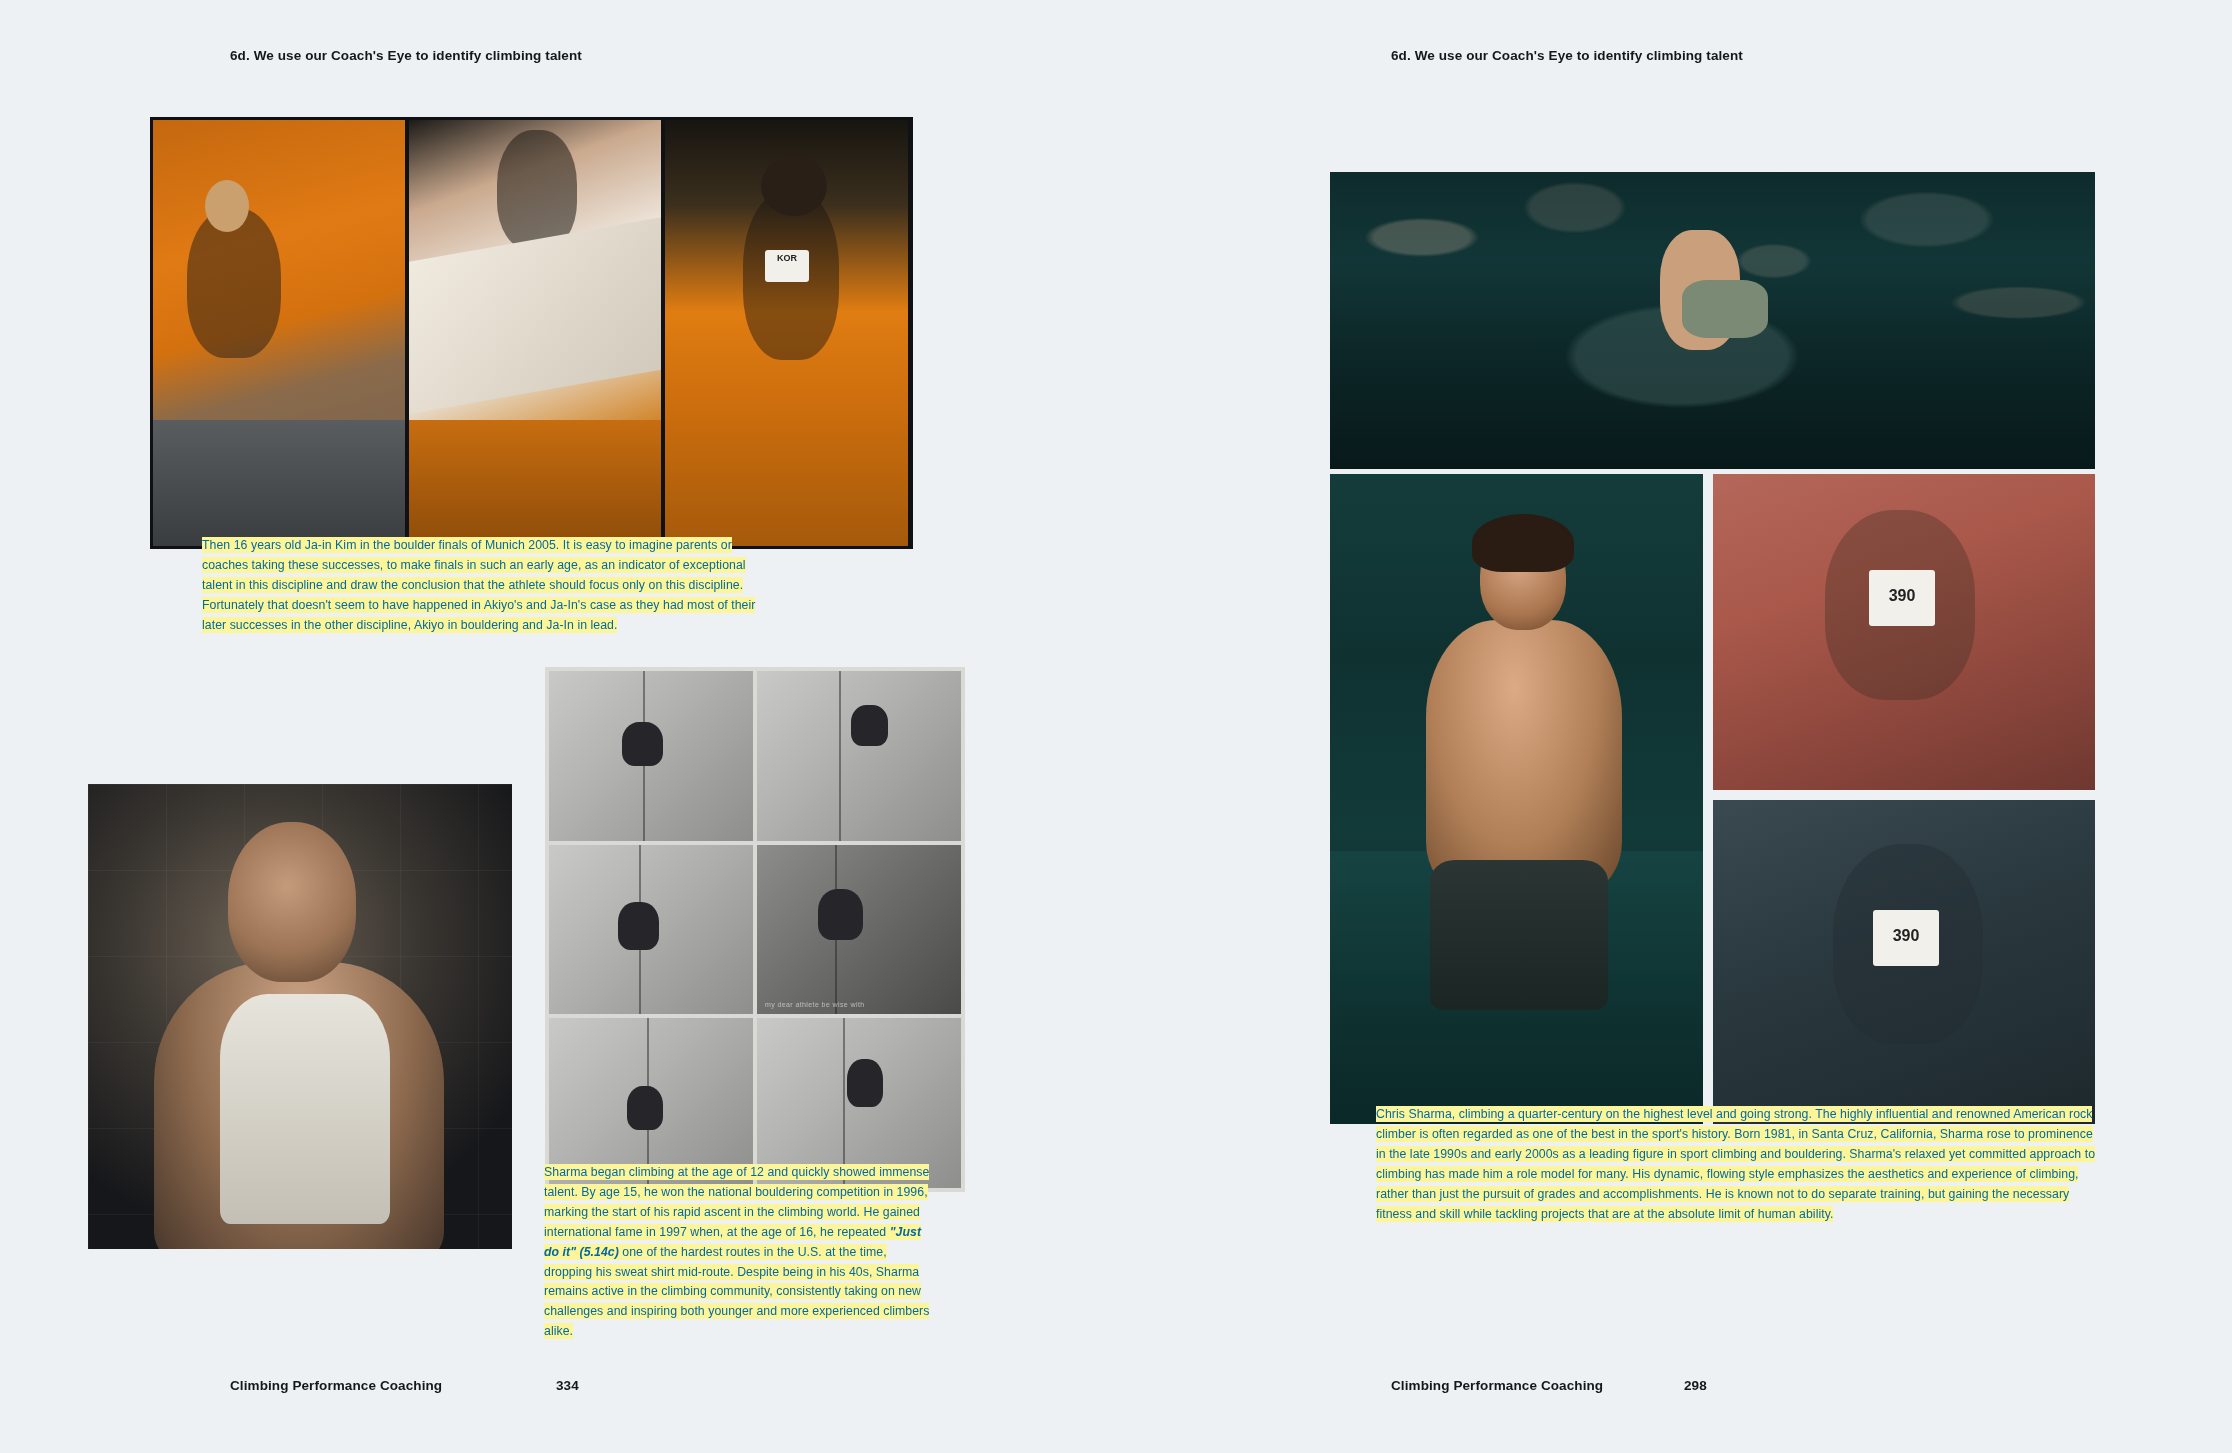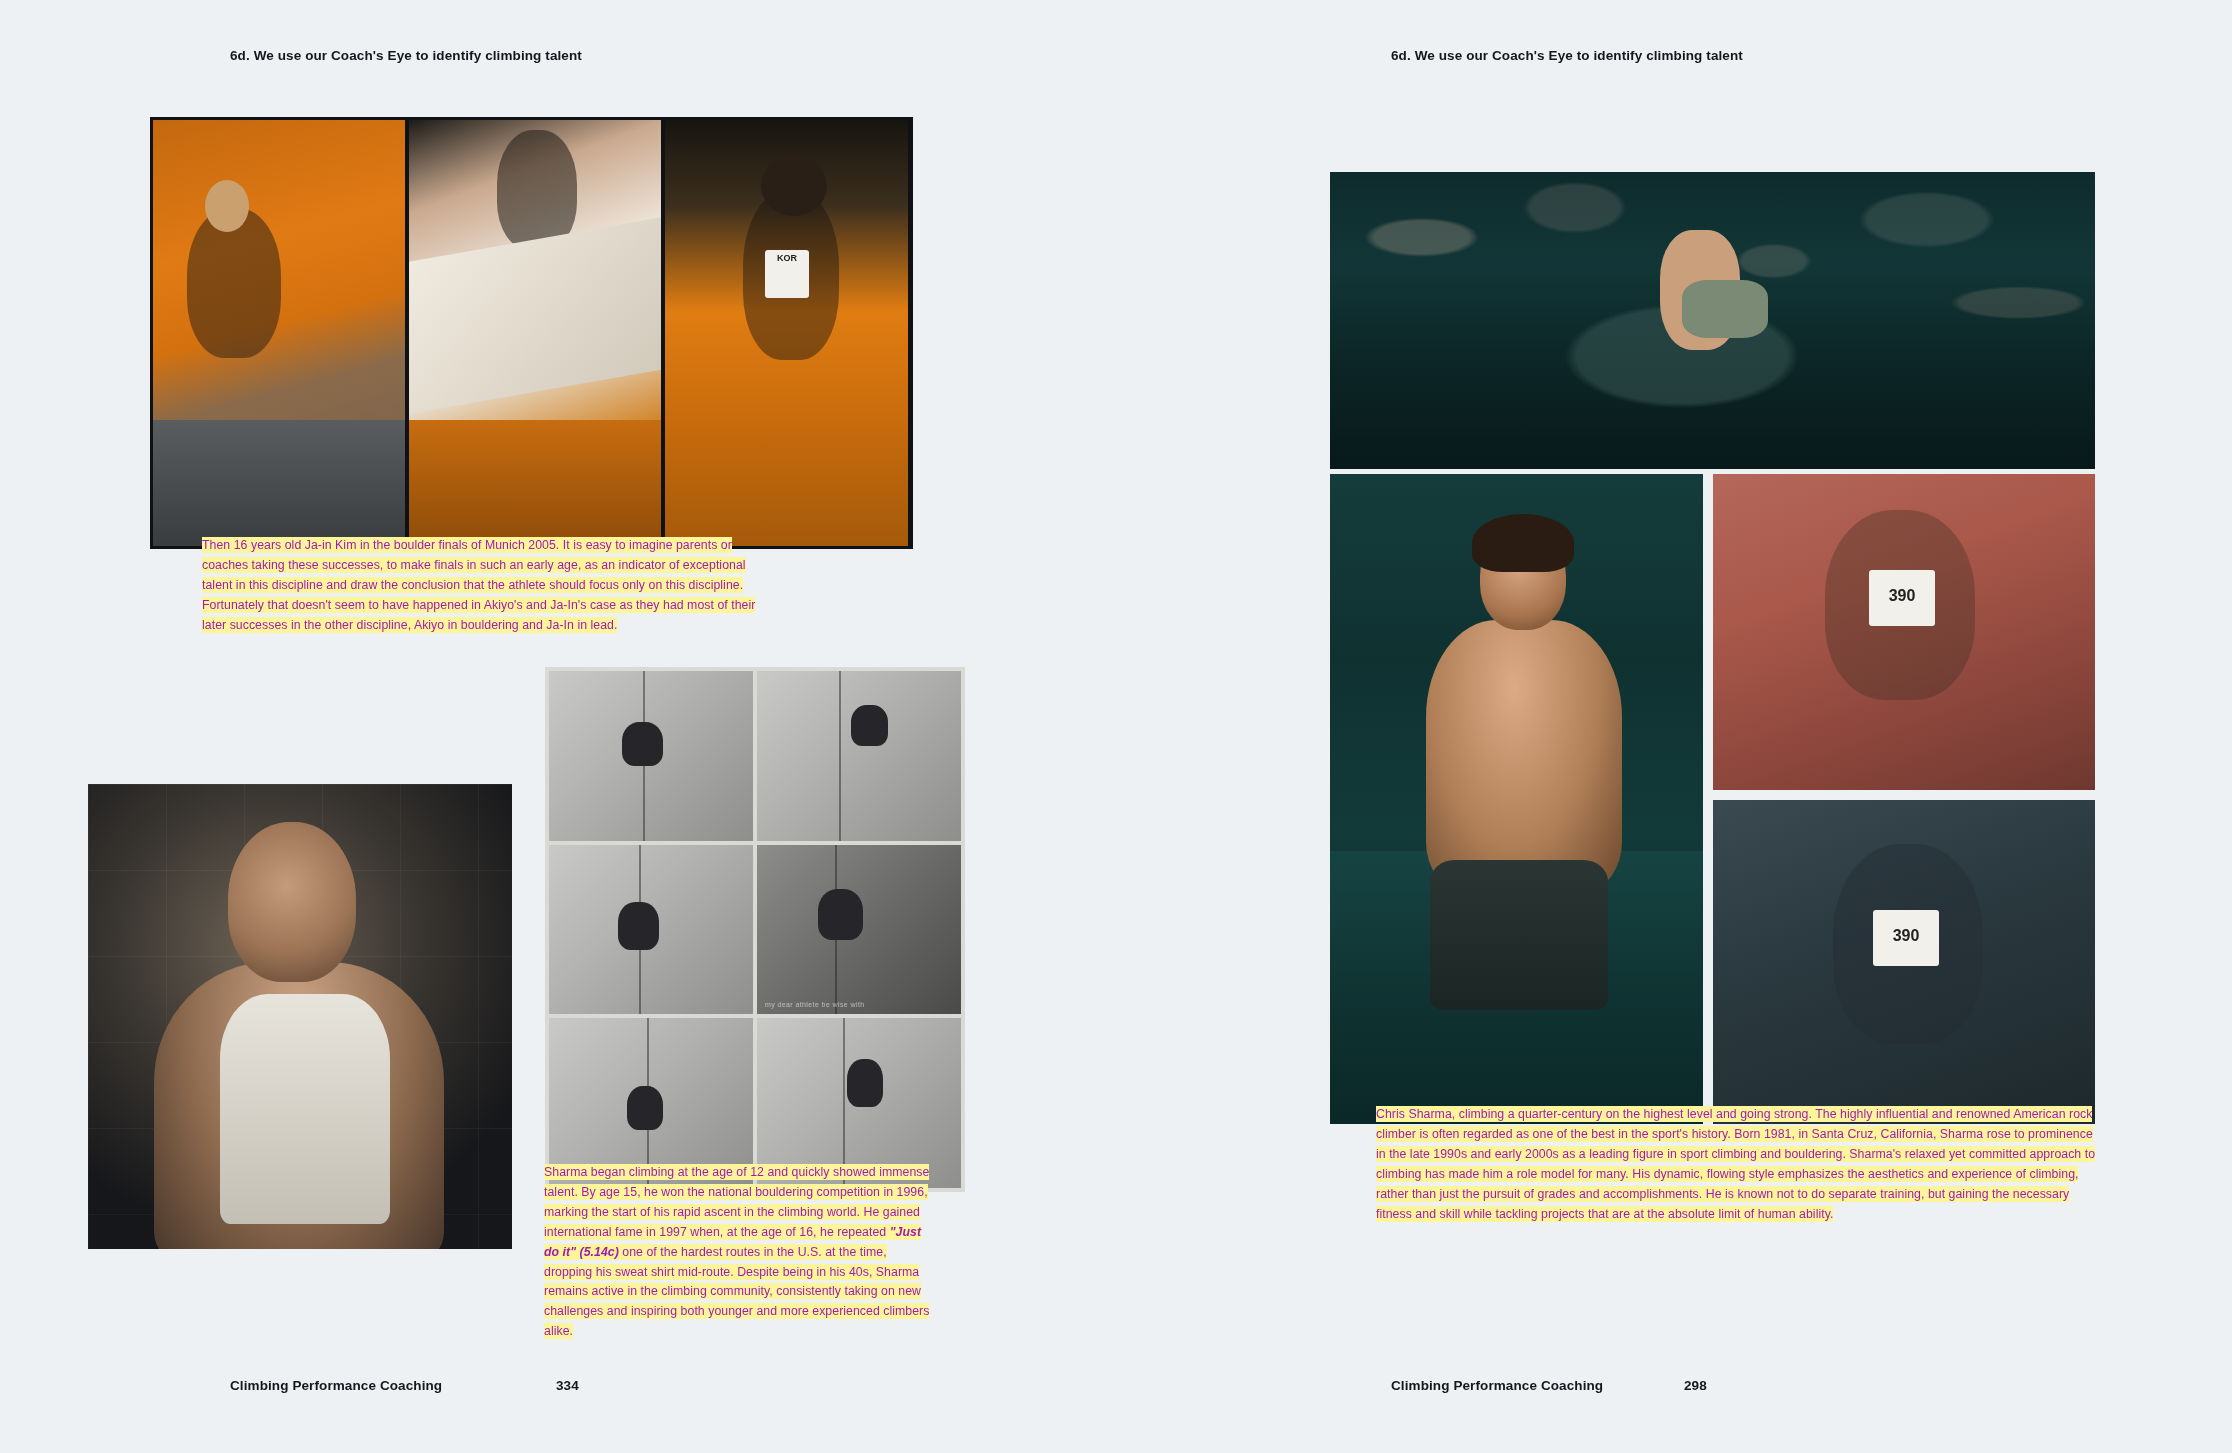--- a/index.html
+++ b/index.html
@@ -53,21 +53,21 @@
   
   .photo {
     position: absolute;
     overflow: hidden;
     background: #2b2f33;
   }
   .cap {
     position: absolute;
     font-size: 12.3px;
     line-height: 1.62;
-    color: #a21caf;
+    color: #0369a1;
     letter-spacing: 0.05px;
   }
   .cap span.hl {
     background: #fdf59a;
     box-decoration-break: clone;
     -webkit-box-decoration-break: clone;
     padding: 1px 0;
   }
   .cap i { font-style: italic; font-weight: 700; }
 
@@ -238,21 +238,21 @@
         <div class="pad" style="left:0; top:300px; width:252px; height:126px; background:linear-gradient(180deg,#5a5d60,#3a3d40);"></div>
       </div>
       <div class="tri-cell tri-b">
         <div class="fig-person" style="left:88px; top:10px; width:80px; height:120px; background:rgba(30,25,20,0.55);"></div>
         <div class="pad" style="left:-20px; top:120px; width:300px; height:150px; background:linear-gradient(140deg,#f3ece1,#cfc7b8); transform:rotate(-10deg);"></div>
         <div class="pad" style="left:0; top:300px; width:252px; height:126px; background:linear-gradient(180deg,#c76d10,#8e4c09);"></div>
       </div>
       <div class="tri-cell tri-c">
         <div class="fig-person" style="left:78px; top:70px; width:96px; height:170px; background:rgba(25,20,16,0.45);"></div>
         <div class="fig-person" style="left:96px; top:36px; width:66px; height:60px; background:#2a1f16; border-radius:50%;"></div>
-        <div class="bib" style="left:100px; top:130px; width:44px; height:48px;">KOR</div>
+        <div class="bib" style="left:100px; top:130px; width:44px; height:32px;">KOR</div>
       </div>
     </div>
 
     <div class="cap" style="left:202px; top:536px; width:570px;">
       <span class="hl">Then 16 years old Ja-in Kim in the boulder finals of Munich 2005. It is easy to imagine parents or coaches taking these successes, to make finals in such an early age, as an indicator of exceptional talent in this discipline and draw the conclusion that the athlete should focus only on this discipline. Fortunately that doesn't seem to have happened in Akiyo's and Ja-In's case as they had most of their later successes in the other discipline, Akiyo in bouldering and Ja-In in lead.</span>
     </div>
 
     <div id="salavat" class="photo">
       <div class="sal-blocks"></div>
       <div class="sal-body"></div>

